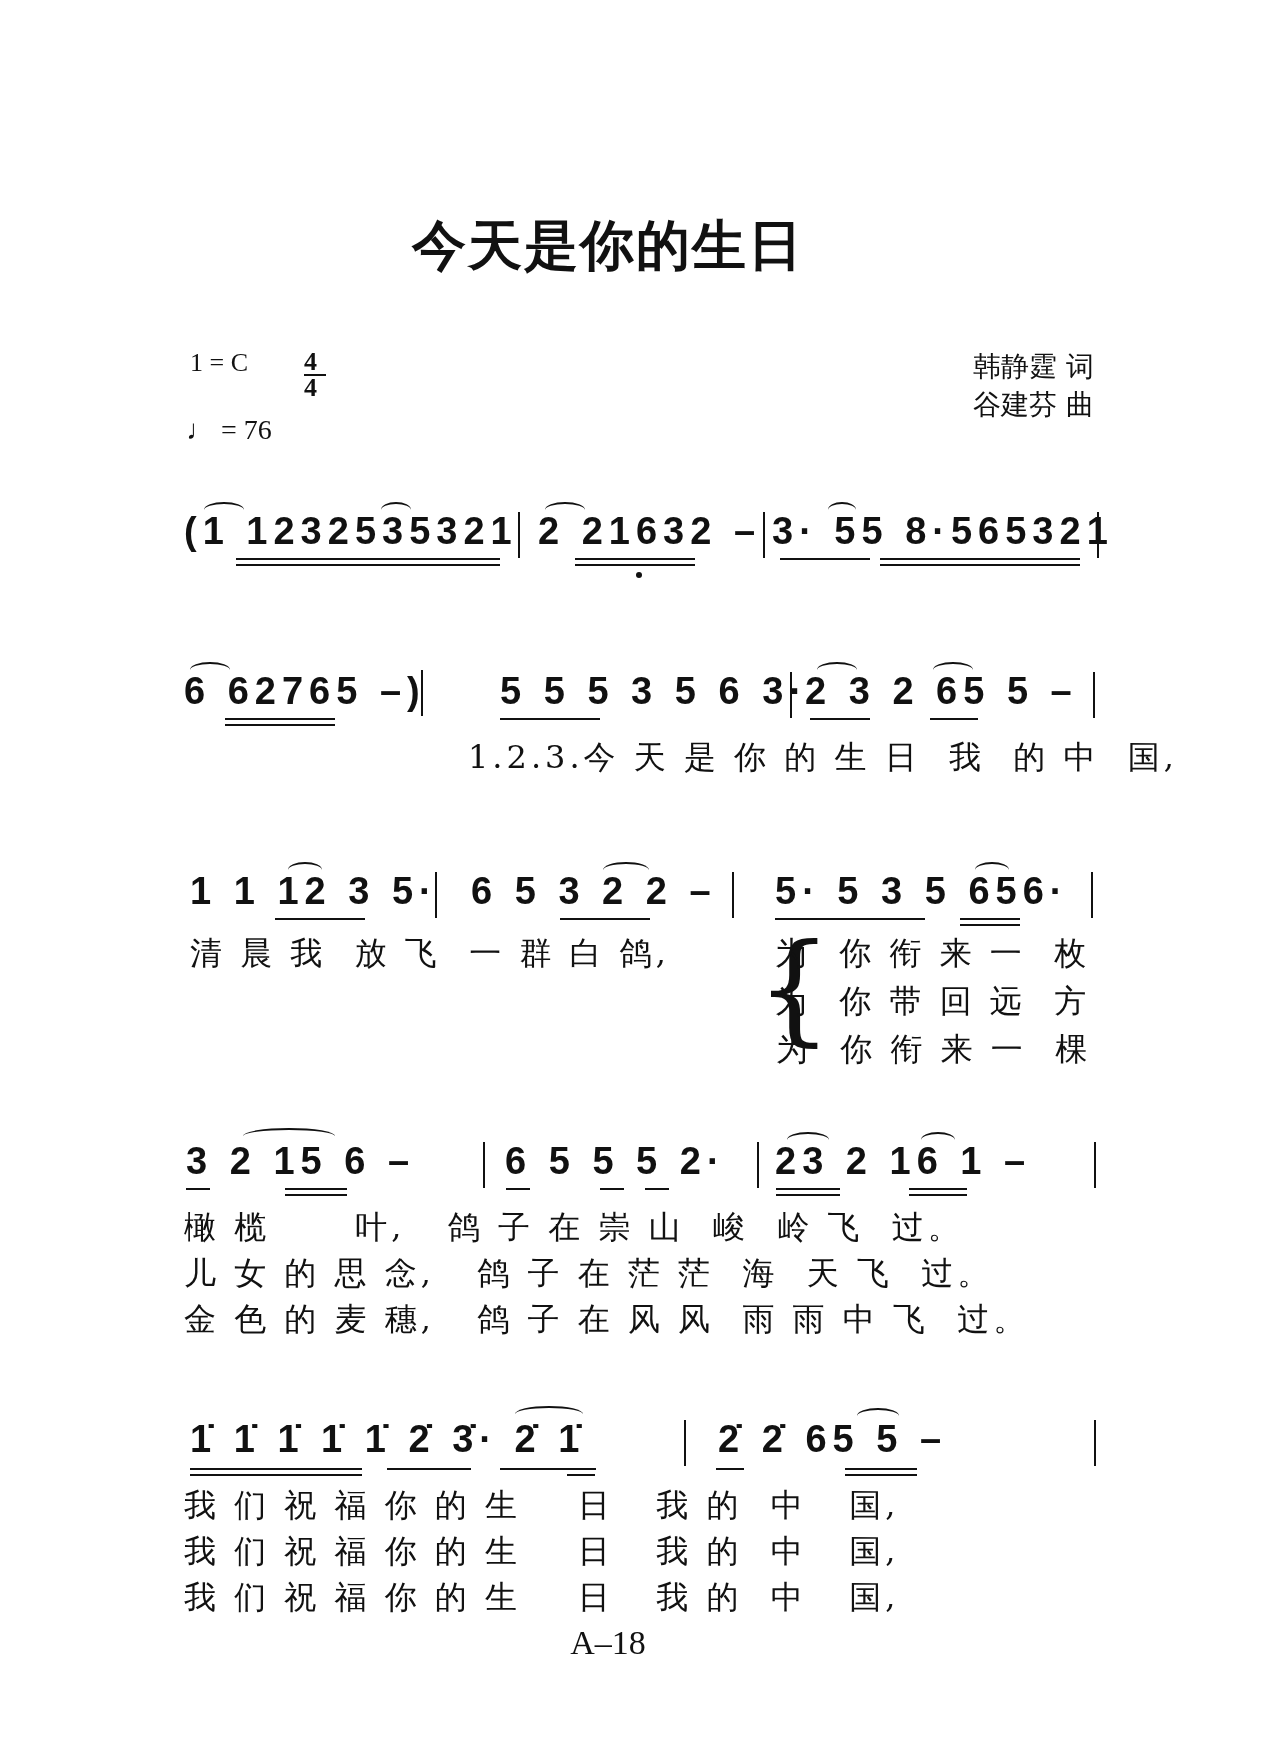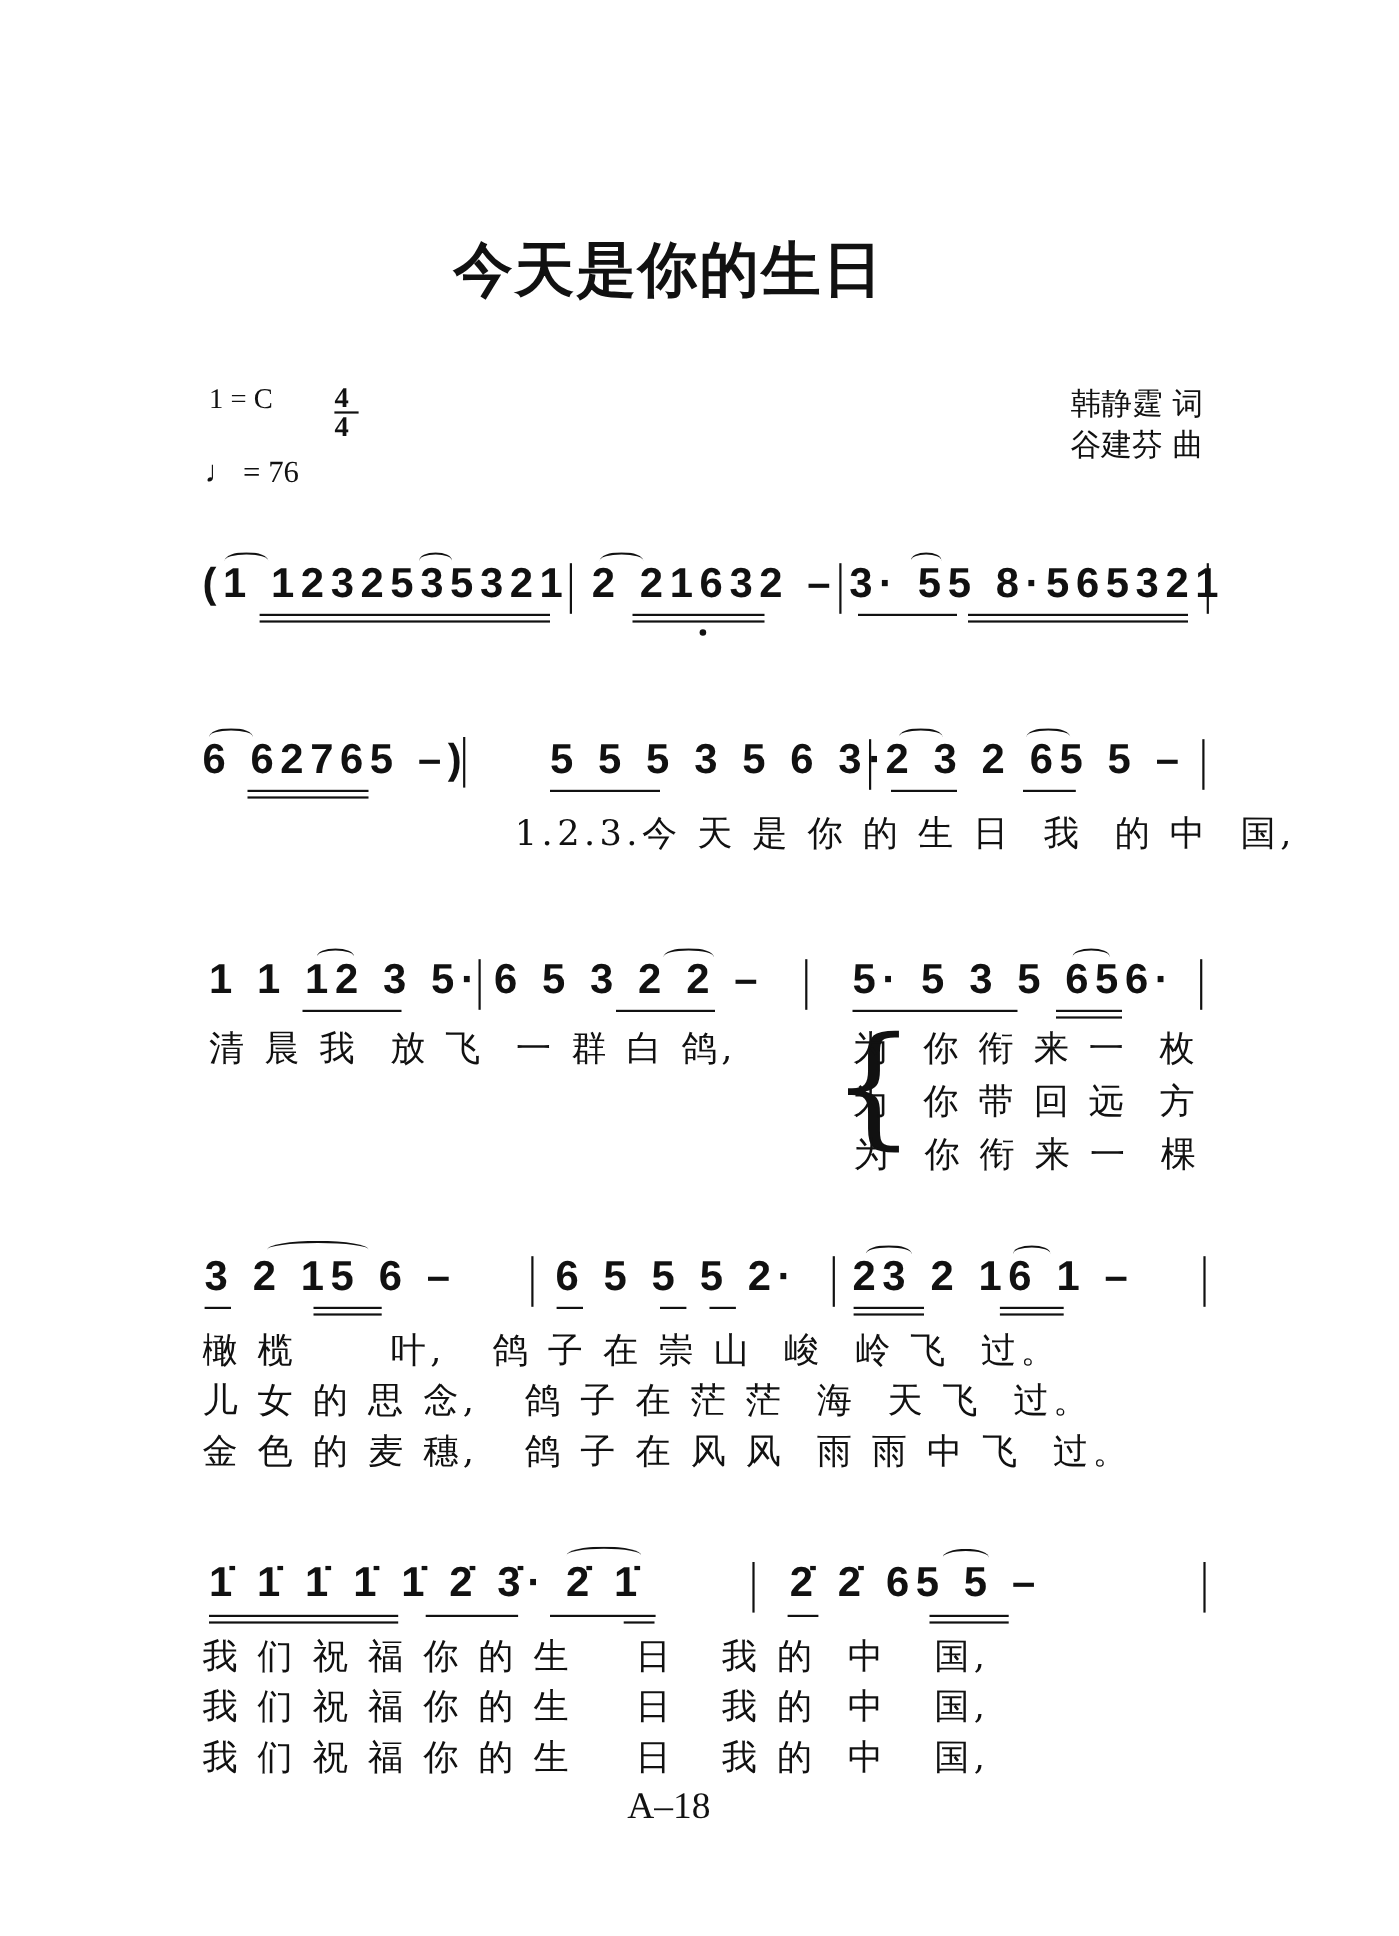--- a/index.html
+++ b/index.html
@@ -80,21 +80,21 @@
   <div class="uline" style="left:225px;top:54px;width:110px;"></div>
   <div class="uline" style="left:500px;top:48px;width:100px;"></div>
   <div class="uline" style="left:810px;top:48px;width:60px;"></div>
   <div class="uline" style="left:930px;top:48px;width:48px;"></div>
   <div class="lyr" style="left:440px;top:66px;margin-left:28px;">1.2.3.今 天 是 你 的 生 日  我  的 中  国,</div>
 </div>
 
 <div class="abs sys" style="top:870px;">
   <div class="notes" style="left:190px;top:0;">1 1 12 3 5·</div>
   <div class="barline" style="left:435px;top:2px;"></div>
-  <div class="notes" style="left:449px;top:0;">6 5 3 2 2 –</div>
+  <div class="notes" style="left:471px;top:0;">6 5 3 2 2 –</div>
   <div class="barline" style="left:732px;top:2px;"></div>
   <div class="notes" style="left:775px;top:0;">5· 5 3 5 656·</div>
   <div class="barline" style="left:1091px;top:2px;"></div>
   <div class="slur" style="left:288px;top:-8px;width:34px;"></div>
   <div class="slur" style="left:603px;top:-8px;width:46px;"></div>
   <div class="slur" style="left:975px;top:-8px;width:34px;"></div>
   <div class="uline" style="left:275px;top:48px;width:90px;"></div>
   <div class="uline" style="left:560px;top:48px;width:90px;"></div>
   <div class="uline" style="left:775px;top:48px;width:150px;"></div>
   <div class="uline" style="left:960px;top:48px;width:60px;"></div>

